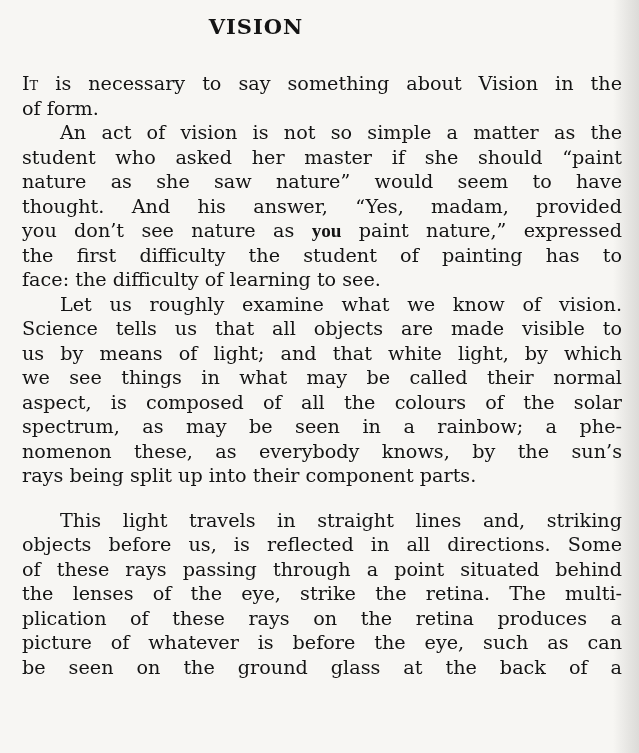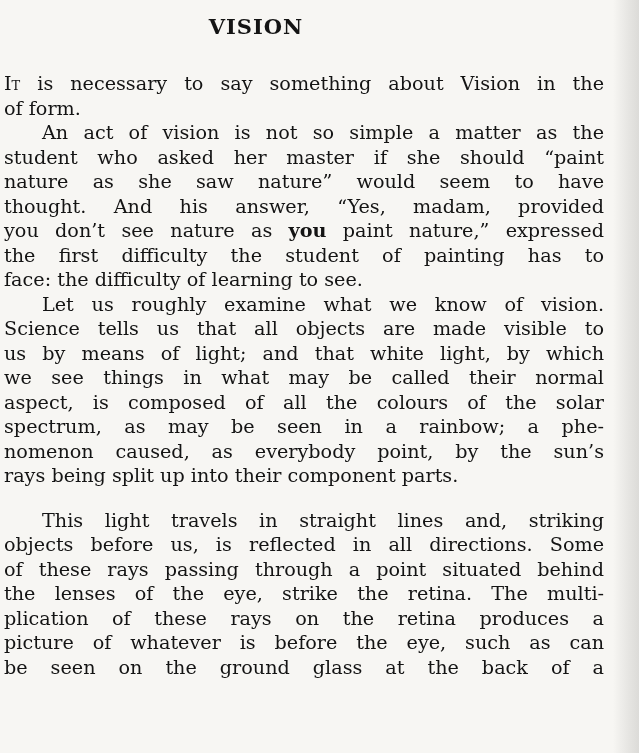--- a/index.html
+++ b/index.html
@@ -29,21 +29,21 @@
       left: 0;
       width: 512px;
       text-align: center;
       font-size: 21px;
       font-weight: bold;
       letter-spacing: 1px;
     }
     .body-text {
       position: absolute;
       top: 72px;
-      left: 4px;
+      left: 22px;
       width: 600px;
       font-size: 19.2px;
       line-height: 24.5px;
     }
     .para {
       margin: 0;
       text-align: justify;
       text-align-last: left;
     }
     .line {
@@ -53,20 +53,21 @@
       white-space: nowrap;
     }
     .line.last {
       text-align-last: left;
     }
     .sc {
       font-variant: small-caps;
     }
     .b {
       font-weight: bold;
+      font-family: Liberation Serif, serif;
     }
   </style>
 </head>
 <body>
 
 <div class="page-edge"></div>
 
 <h1 class="title" style="margin:0;">VISION</h1>
 
 <div class="body-text">
@@ -86,21 +87,21 @@
     <span class="line last">face: the difficulty of learning to see.</span>
   </p>
 
   <p class="para">
     <span class="line" style="padding-left:38px;">Let us roughly examine what we know of vision.</span>
     <span class="line">Science tells us that all objects are made visible to</span>
     <span class="line">us by means of light; and that white light, by which</span>
     <span class="line">we see things in what may be called their normal</span>
     <span class="line">aspect, is composed of all the colours of the solar</span>
     <span class="line">spectrum, as may be seen in a rainbow; a phe-</span>
-    <span class="line">nomenon caused, as everybody point, by the sun’s</span>
+    <span class="line">nomenon these, as everybody knows, by the sun’s</span>
     <span class="line last">rays being split up into their component parts.</span>
   </p>
 
   <p class="para">
     <span class="line" style="padding-left:38px;margin-top:20px;">This light travels in straight lines and, striking</span>
     <span class="line">objects before us, is reflected in all directions. Some</span>
     <span class="line">of these rays passing through a point situated behind</span>
     <span class="line">the lenses of the eye, strike the retina. The multi-</span>
     <span class="line">plication of these rays on the retina produces a</span>
     <span class="line">picture of whatever is before the eye, such as can</span>

